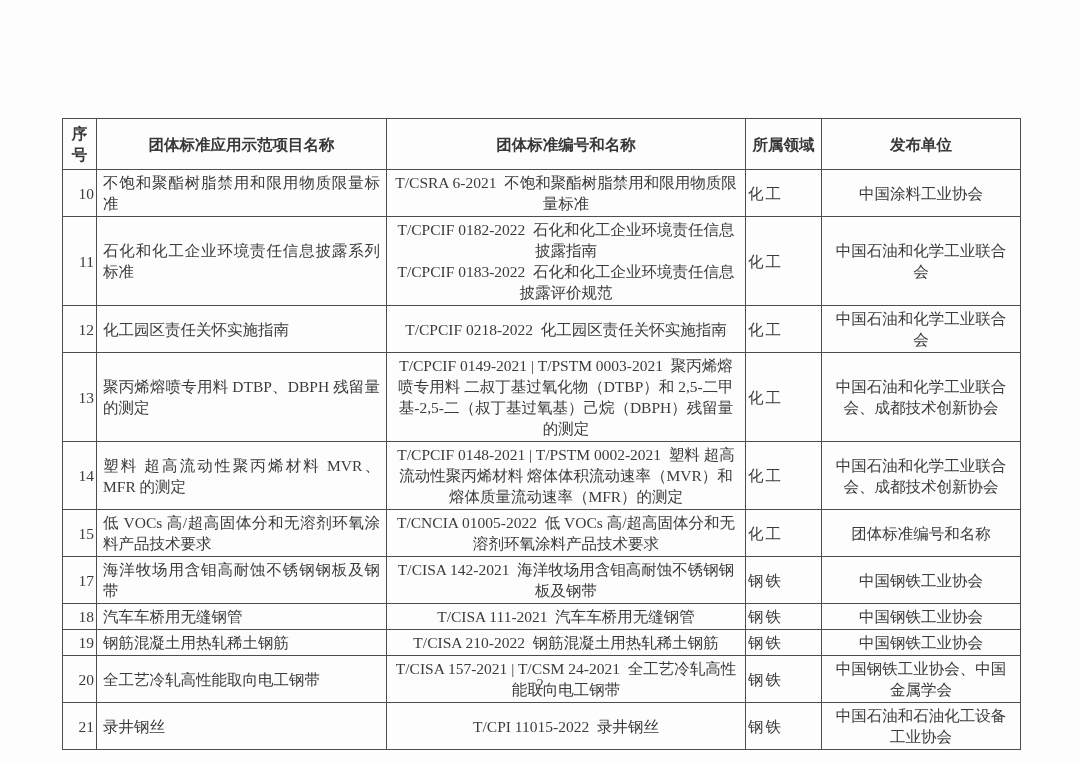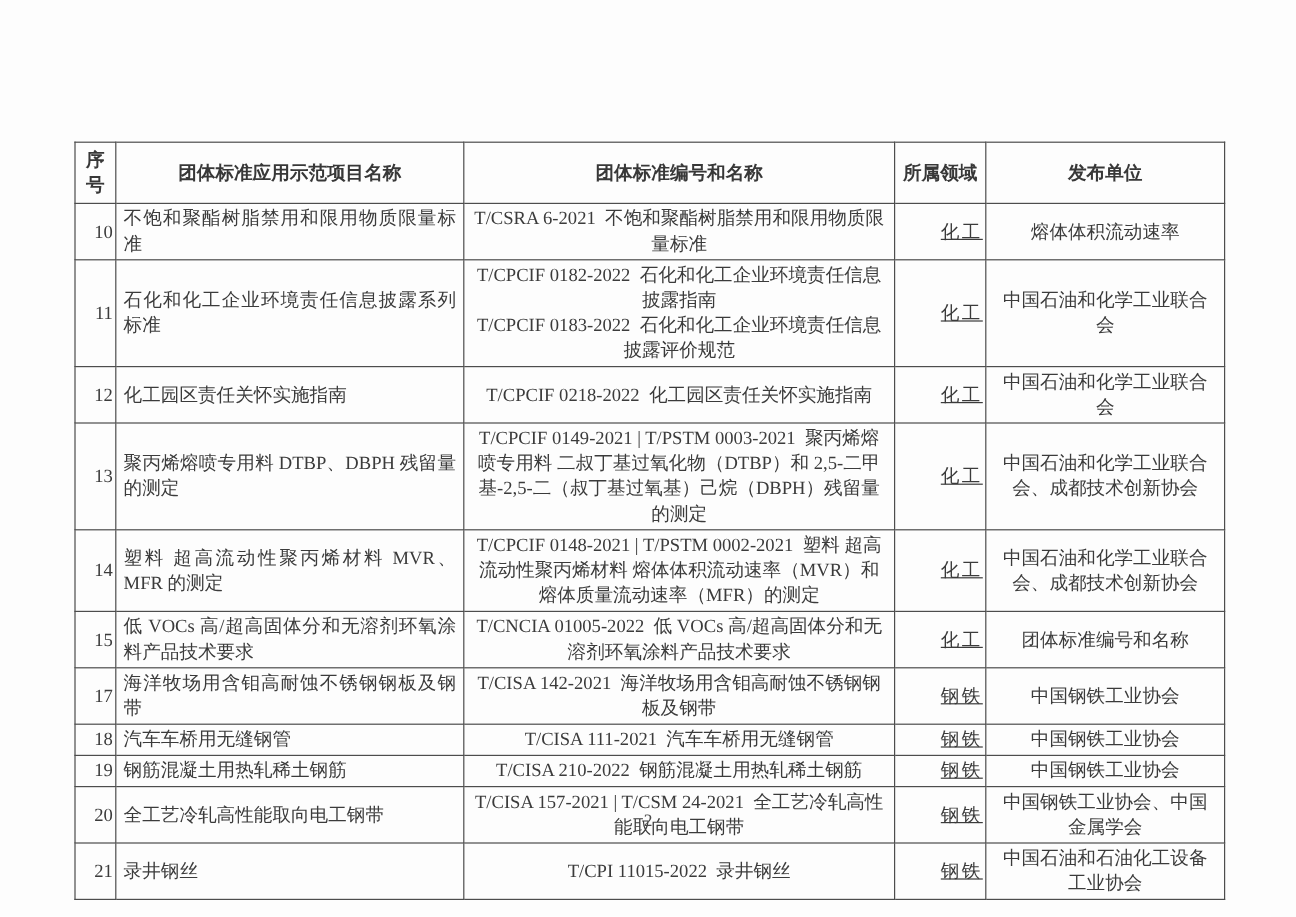--- a/index.html
+++ b/index.html
@@ -50,24 +50,23 @@
   td.cell-project {
     text-align: justify;
     white-space: pre-wrap;
     margin-left: 44px;
   }
   td.cell-standards {
     text-align: center;
     white-space: pre-wrap;
   }
   td.cell-field {
-    text-align: right;
+    text-align: left;
     letter-spacing: 2px;
     padding: 2px 2px;
-    text-decoration: underline;
   }
   td.cell-publisher {
     text-align: center;
     padding: 2px 8px;
   }
   .std-line { display: block; }
   .page-number {
     position: absolute;
     top: 676px;
     left: 0;
@@ -98,21 +97,21 @@
         <th>所属领域</th>
         <th>发布单位</th>
       </tr>
     </thead>
     <tbody>
         <tr>
           <td class="cell-no">10</td>
           <td class="cell-project">不饱和聚酯树脂禁用和限用物质限量标准</td>
           <td class="cell-standards"><span class="std-line">T/CSRA 6-2021  不饱和聚酯树脂禁用和限用物质限量标准</span></td>
           <td class="cell-field">化工</td>
-          <td class="cell-publisher">熔体体积流动速率</td>
+          <td class="cell-publisher">中国涂料工业协会</td>
         </tr>
         <tr>
           <td class="cell-no">11</td>
           <td class="cell-project">石化和化工企业环境责任信息披露系列标准</td>
           <td class="cell-standards"><span class="std-line">T/CPCIF 0182-2022  石化和化工企业环境责任信息披露指南</span><span class="std-line">T/CPCIF 0183-2022  石化和化工企业环境责任信息披露评价规范</span></td>
           <td class="cell-field">化工</td>
           <td class="cell-publisher">中国石油和化学工业联合会</td>
         </tr>
         <tr>
           <td class="cell-no">12</td>

